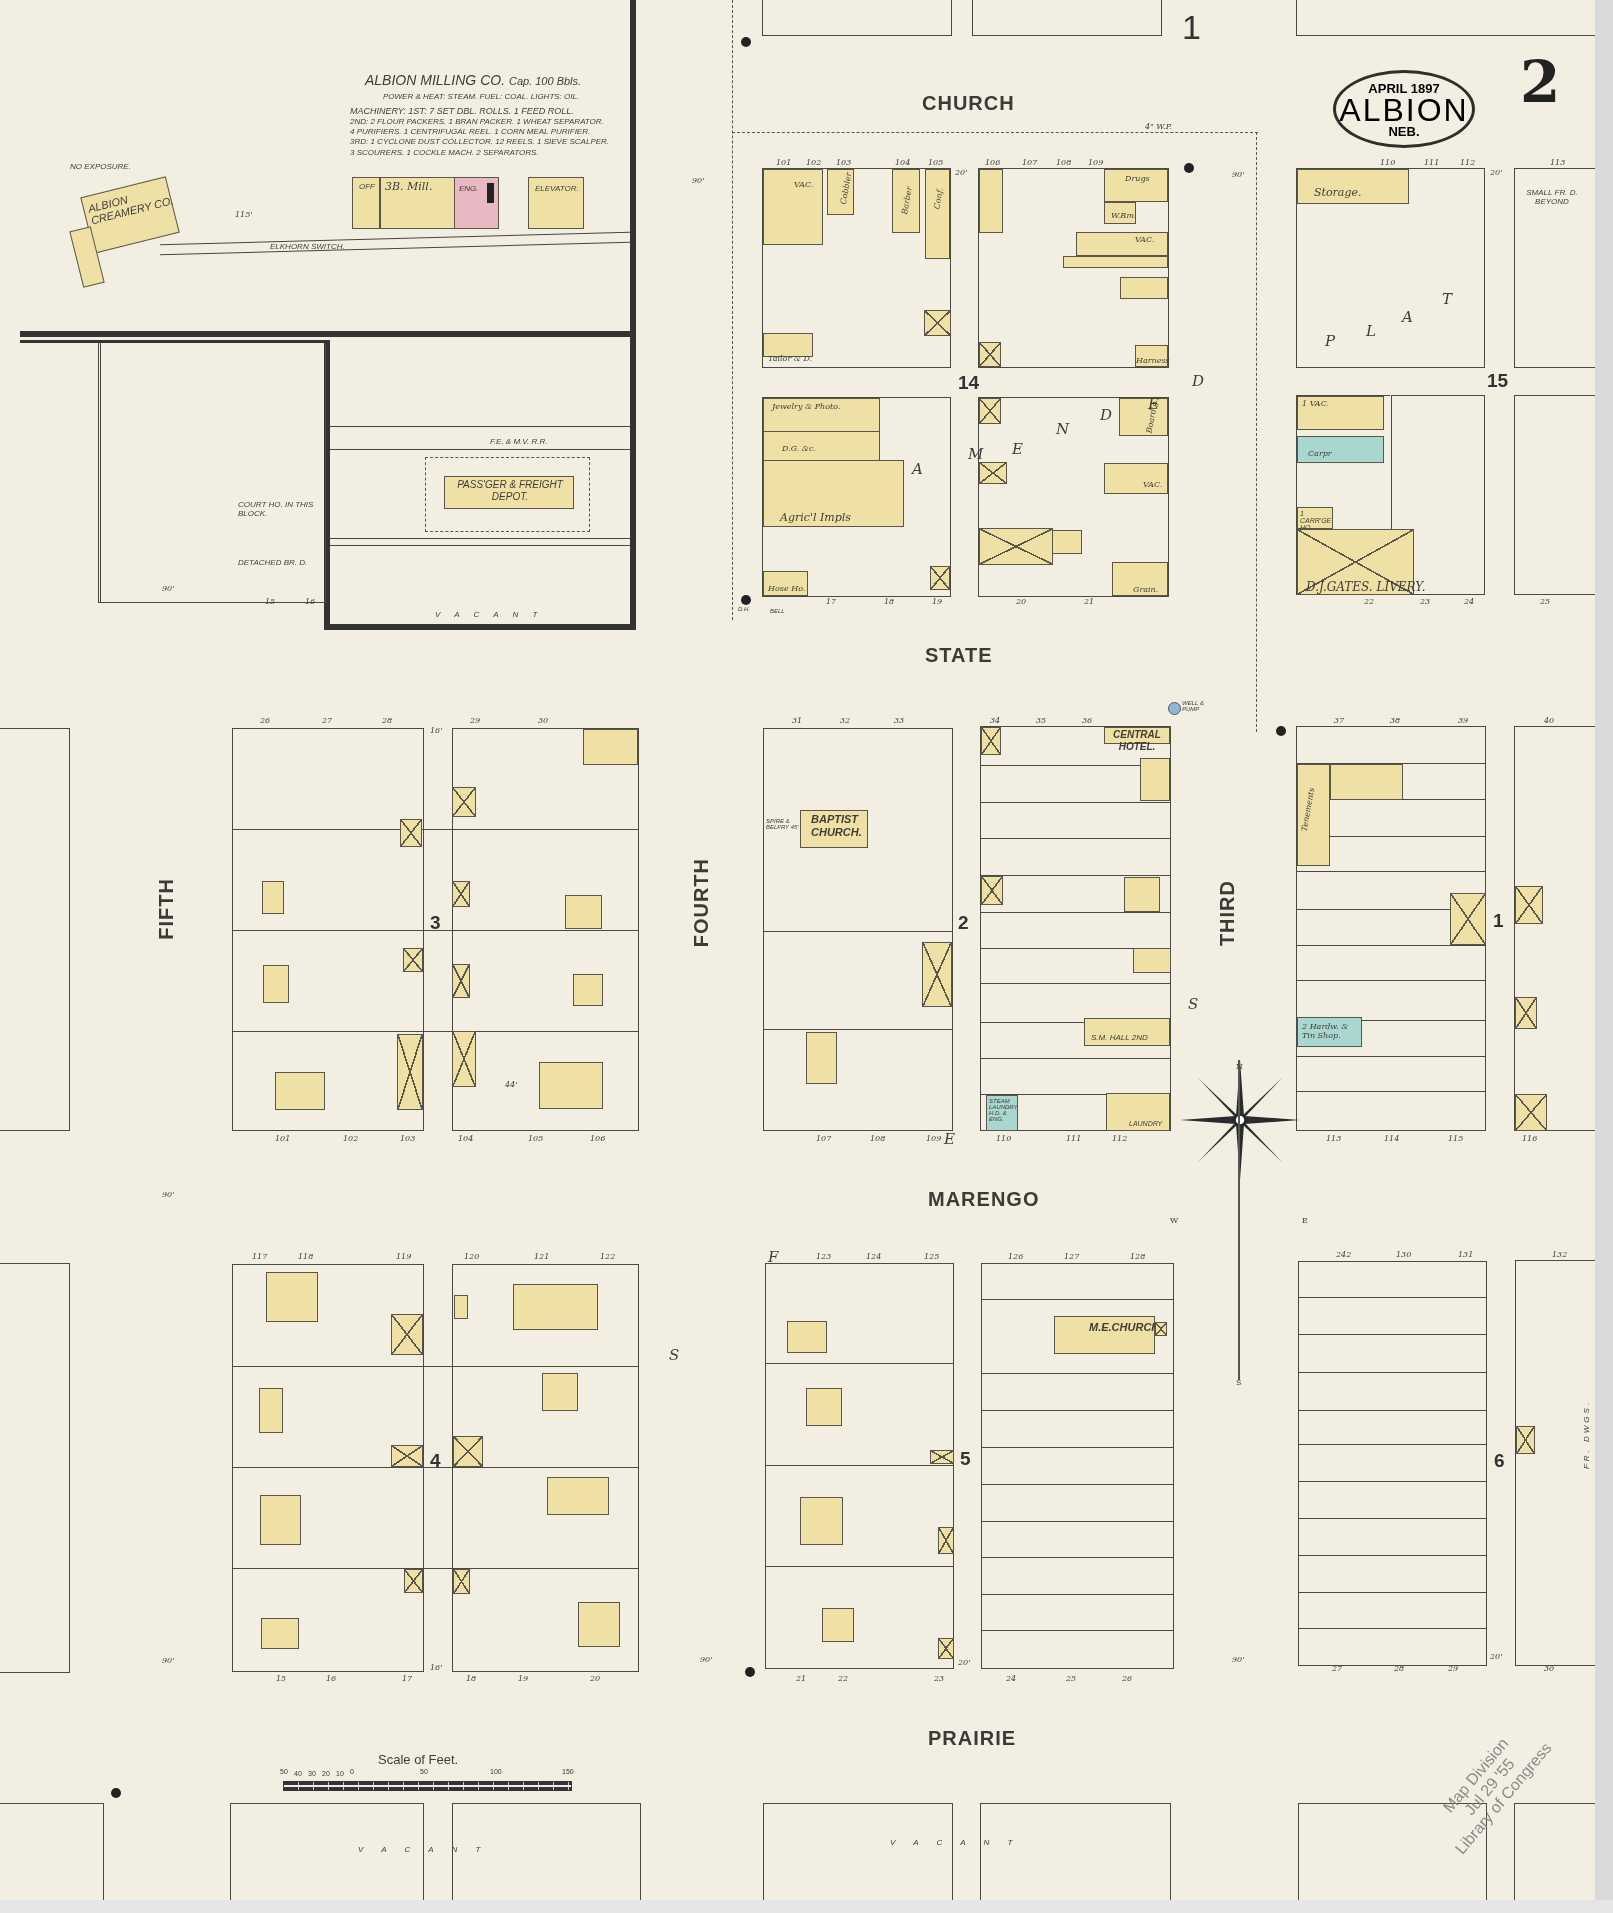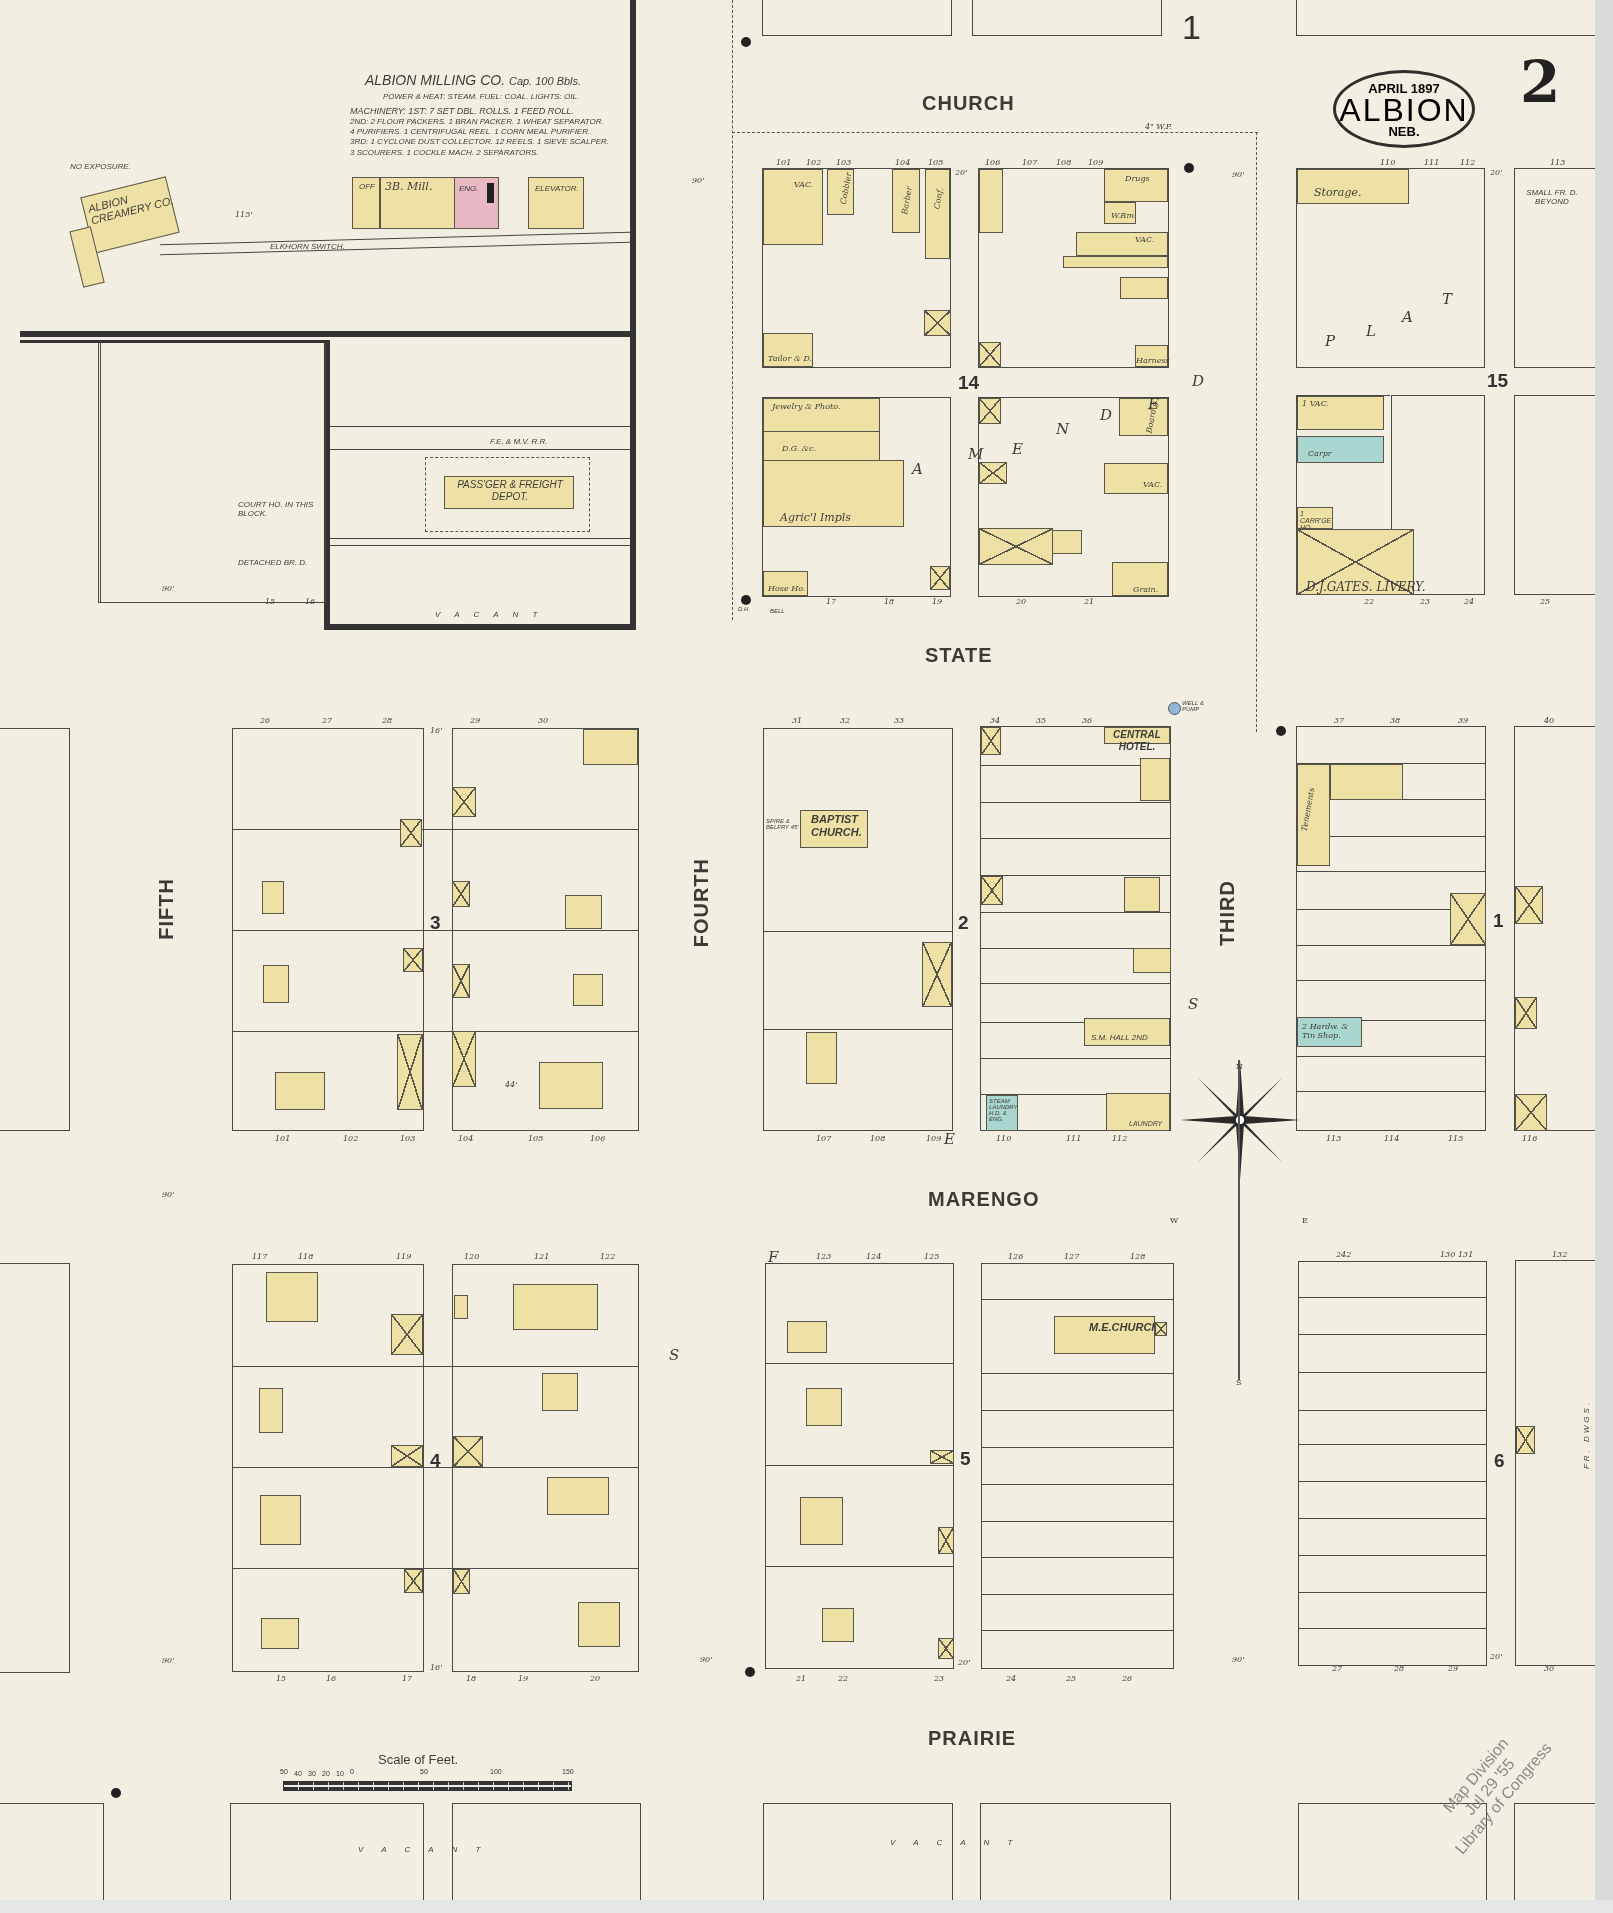--- a/index.html
+++ b/index.html
@@ -128,21 +128,21 @@
   <div class="bldg" style="left:827px;top:169px;width:27px;height:46px;">
       <span class="lbl lbl-sm" style="left:2px;top:14px;transform:rotate(-80deg);">Cobbler</span>
     </div>
   <div class="bldg" style="left:892px;top:169px;width:28px;height:64px;">
       <span class="lbl lbl-sm" style="left:0px;top:26px;transform:rotate(-80deg);">Barber</span>
     </div>
   <div class="bldg" style="left:925px;top:169px;width:25px;height:90px;">
       <span class="lbl lbl-sm" style="left:2px;top:24px;transform:rotate(-80deg);">Conf.</span>
     </div>
   <div class="bldg xed" style="left:924px;top:310px;width:27px;height:26px;"></div>
-  <div class="bldg" style="left:763px;top:333px;width:50px;height:34px;">
+  <div class="bldg" style="left:763px;top:333px;width:50px;height:24px;">
       <span class="lbl lbl-sm" style="left:4px;top:20px;">Tailor &amp; D.</span>
     </div>
   <div class="bldg" style="left:763px;top:398px;width:117px;height:34px;">
       <span class="lbl lbl-sm" style="left:8px;top:3px;">Jewelry &amp; Photo.</span>
     </div>
   <div class="bldg" style="left:763px;top:431px;width:117px;height:30px;">
       <span class="lbl lbl-sm" style="left:18px;top:12px;">D.G. &amp;c.</span>
     </div>
   <div class="bldg" style="left:763px;top:460px;width:141px;height:67px;">
       <span class="lbl" style="left:16px;top:50px;">Agric'l Impls</span>
@@ -471,21 +471,21 @@
   <div class="lbl lbl-sm" style="left:464px;top:1252px;">120</div>
   <div class="lbl lbl-sm" style="left:534px;top:1252px;">121</div>
   <div class="lbl lbl-sm" style="left:600px;top:1252px;">122</div>
   <div class="lbl lbl-sm" style="left:816px;top:1252px;">123</div>
   <div class="lbl lbl-sm" style="left:866px;top:1252px;">124</div>
   <div class="lbl lbl-sm" style="left:924px;top:1252px;">125</div>
   <div class="lbl lbl-sm" style="left:1008px;top:1252px;">126</div>
   <div class="lbl lbl-sm" style="left:1064px;top:1252px;">127</div>
   <div class="lbl lbl-sm" style="left:1130px;top:1252px;">128</div>
   <div class="lbl lbl-sm" style="left:1336px;top:1250px;">242</div>
-  <div class="lbl lbl-sm" style="left:1396px;top:1250px;margin-left:44px;">130</div>
+  <div class="lbl lbl-sm" style="left:1396px;top:1250px;">130</div>
   <div class="lbl lbl-sm" style="left:1458px;top:1250px;">131</div>
   <div class="lbl lbl-sm" style="left:1552px;top:1250px;">132</div>
 
   <div class="lbl lbl-sm" style="left:826px;top:597px;">17</div>
   <div class="lbl lbl-sm" style="left:884px;top:597px;">18</div>
   <div class="lbl lbl-sm" style="left:932px;top:597px;">19</div>
   <div class="lbl lbl-sm" style="left:1016px;top:597px;">20</div>
   <div class="lbl lbl-sm" style="left:1084px;top:597px;">21</div>
   <div class="lbl lbl-sm" style="left:1364px;top:597px;">22</div>
   <div class="lbl lbl-sm" style="left:1420px;top:597px;">23</div>

